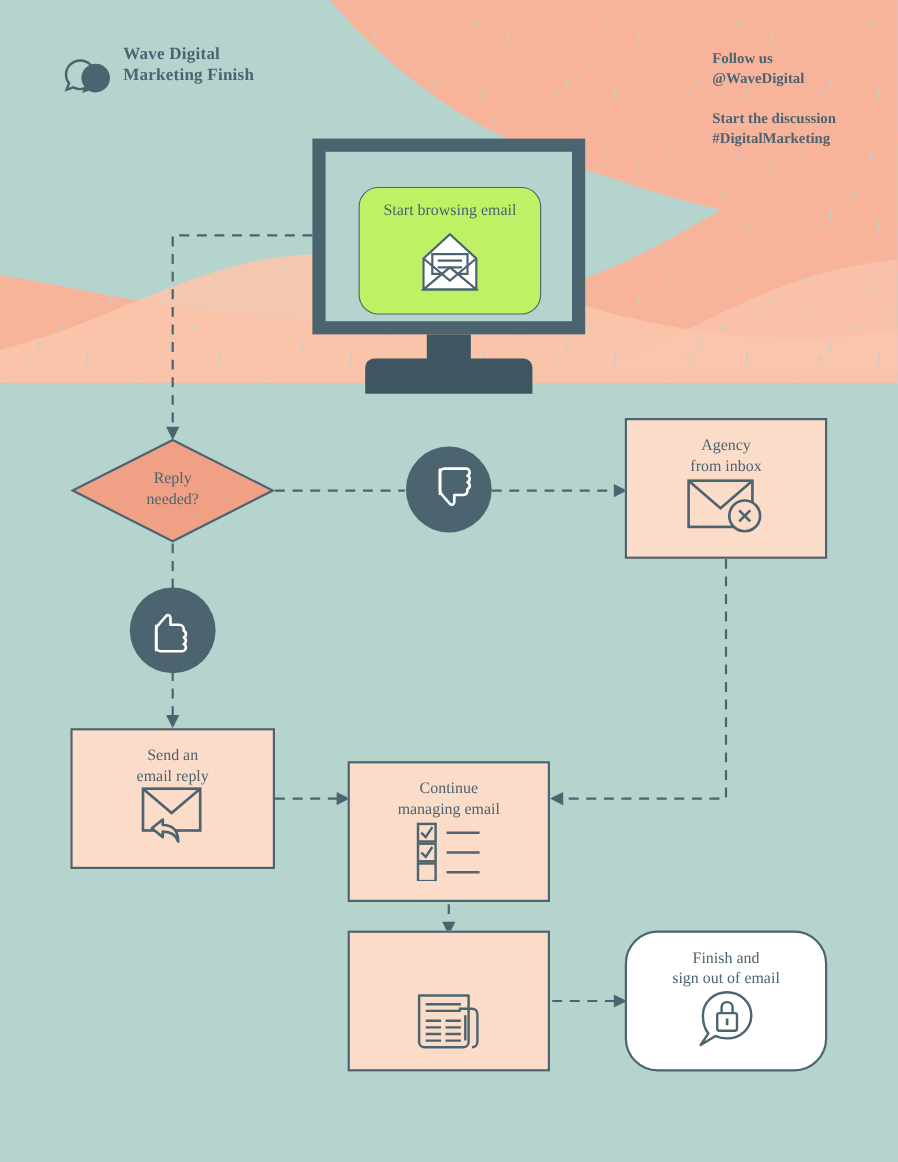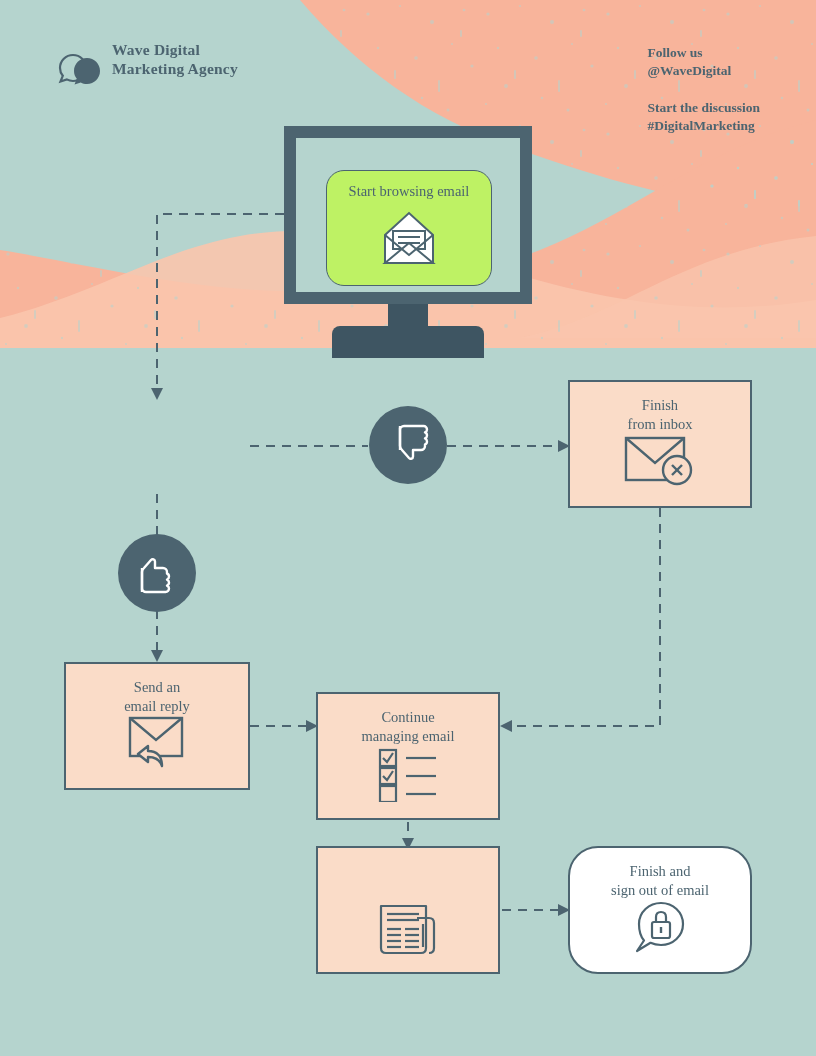--- a/index.html
+++ b/index.html
@@ -106,21 +106,21 @@
 
     <div class="logo">
       <div class="logo-mark">
         <svg width="48" height="48" viewBox="0 0 48 48">
           <path d="M30,26 C30,33.2 24.2,39 17,39 C14.7,39 12.6,38.4 10.8,37.4 L4.5,39.5 L6.8,33.8 C5.0,31.6 4,28.9 4,26 C4,18.8 9.8,13 17,13 C24.2,13 30,18.8 30,26 Z" fill="none" stroke="#4c6470" stroke-width="2.2"></path>
           <path d="M44,29 C44,36.2 38.2,42 31,42 C28.7,42 26.6,41.4 24.8,40.4 L18.5,42.5 L20.8,36.8 C19.0,34.6 18,31.9 18,29 C18,21.8 23.8,16 31,16 C38.2,16 44,21.8 44,29 Z" fill="#4c6470"></path>
         </svg>
       </div>
       <div class="logo-text">
         <div>Wave Digital</div>
-        <div>Marketing Agency</div>
+        <div>Marketing Finish</div>
       </div>
     </div>
 
     <div class="social">
       <div class="line1">Follow us</div>
       <div class="line2">@WaveDigital</div>
       <div class="blk2">
         <div class="line1">Start the discussion</div>
         <div class="line2">#DigitalMarketing</div>
       </div>
@@ -172,20 +172,29 @@
               <path d="M6,26 L30,46 L54,26" fill="none" stroke="#4c6470" stroke-width="2"></path>
             </svg>
           </div>
         </div>
       </div>
     </div>
     <div class="mon-neck"></div>
     <div class="mon-base"></div>
   </div>
 
+  <div class="diamond">
+    <svg width="186" height="96" viewBox="0 0 186 96" style="position:absolute;left:0;top:0;">
+      <polygon points="93,2 184,48 93,94 2,48" fill="#f0a085" stroke="#4c6470" stroke-width="2"></polygon>
+    </svg>
+    <div class="diamond-label">
+      <div>Reply</div>
+      <div>needed?</div>
+    </div>
+  </div>
 
   <div class="pill" style="left:369px;top:406px;width:78px;height:78px;">
     <svg width="78" height="78" viewBox="0 0 78 78">
       <path d="M31,22 L31,40 C31,42 32,43 33,44 L40,52 C41.5,53.6 44,52.6 44,50.4 L44,44 L52,44
                C54.2,44 56,42.2 56,40 L56,38.5 C57.4,38 58,36.8 58,35.5 C58,34.2 57.4,33 56,32.4
                C57.4,31.8 58,30.6 58,29.4 C58,28.1 57.4,26.9 56,26.4 C57.4,25.8 58,24.6 58,23.4
                C58,21.5 56.5,20 54.6,20 L35,20 C32.8,20 31,21.8 31,24 Z" fill="none" stroke="#ffffff" stroke-width="2.4" stroke-linejoin="round"></path>
       <path d="M31,20 L31,44" fill="none" stroke="#ffffff" stroke-width="2.4"></path>
     </svg>
   </div>
@@ -195,21 +204,21 @@
       <path d="M24,56 L24,38 C24,36 25,35 26,34 L33,26 C34.5,24.4 37,25.4 37,27.6 L37,34 L45,34
                C47.2,34 49,35.8 49,38 L49,39.5 C50.4,40 51,41.2 51,42.5 C51,43.8 50.4,45 49,45.6
                C50.4,46.2 51,47.4 51,48.6 C51,49.9 50.4,51.1 49,51.6 C50.4,52.2 51,53.4 51,54.6
                C51,56.5 49.5,58 47.6,58 L28,58 C25.8,58 24,56.2 24,54 Z" fill="none" stroke="#ffffff" stroke-width="2.4" stroke-linejoin="round"></path>
       <path d="M24,34 L24,58" fill="none" stroke="#ffffff" stroke-width="2.4"></path>
     </svg>
   </div>
 
   <div class="node box" style="left:568px;top:380px;width:184px;height:128px;">
     <div class="node-title">
-      <div>Finish</div>
+      <div>Agency</div>
       <div>from inbox</div>
     </div>
     <div class="node-icon">
       <svg width="72" height="54" viewBox="0 0 72 54">
         <rect x="2" y="6" width="58" height="42" fill="none" stroke="#4c6470" stroke-width="2.4"></rect>
         <path d="M2,6 L31,31 L60,6" fill="none" stroke="#4c6470" stroke-width="2.4"></path>
         <circle cx="53" cy="38" r="14" fill="#fadcc8" stroke="#4c6470" stroke-width="2.4"></circle>
         <line x1="48" y1="33" x2="58" y2="43" stroke="#4c6470" stroke-width="2.4"></line>
         <line x1="58" y1="33" x2="48" y2="43" stroke="#4c6470" stroke-width="2.4"></line>
       </svg>

